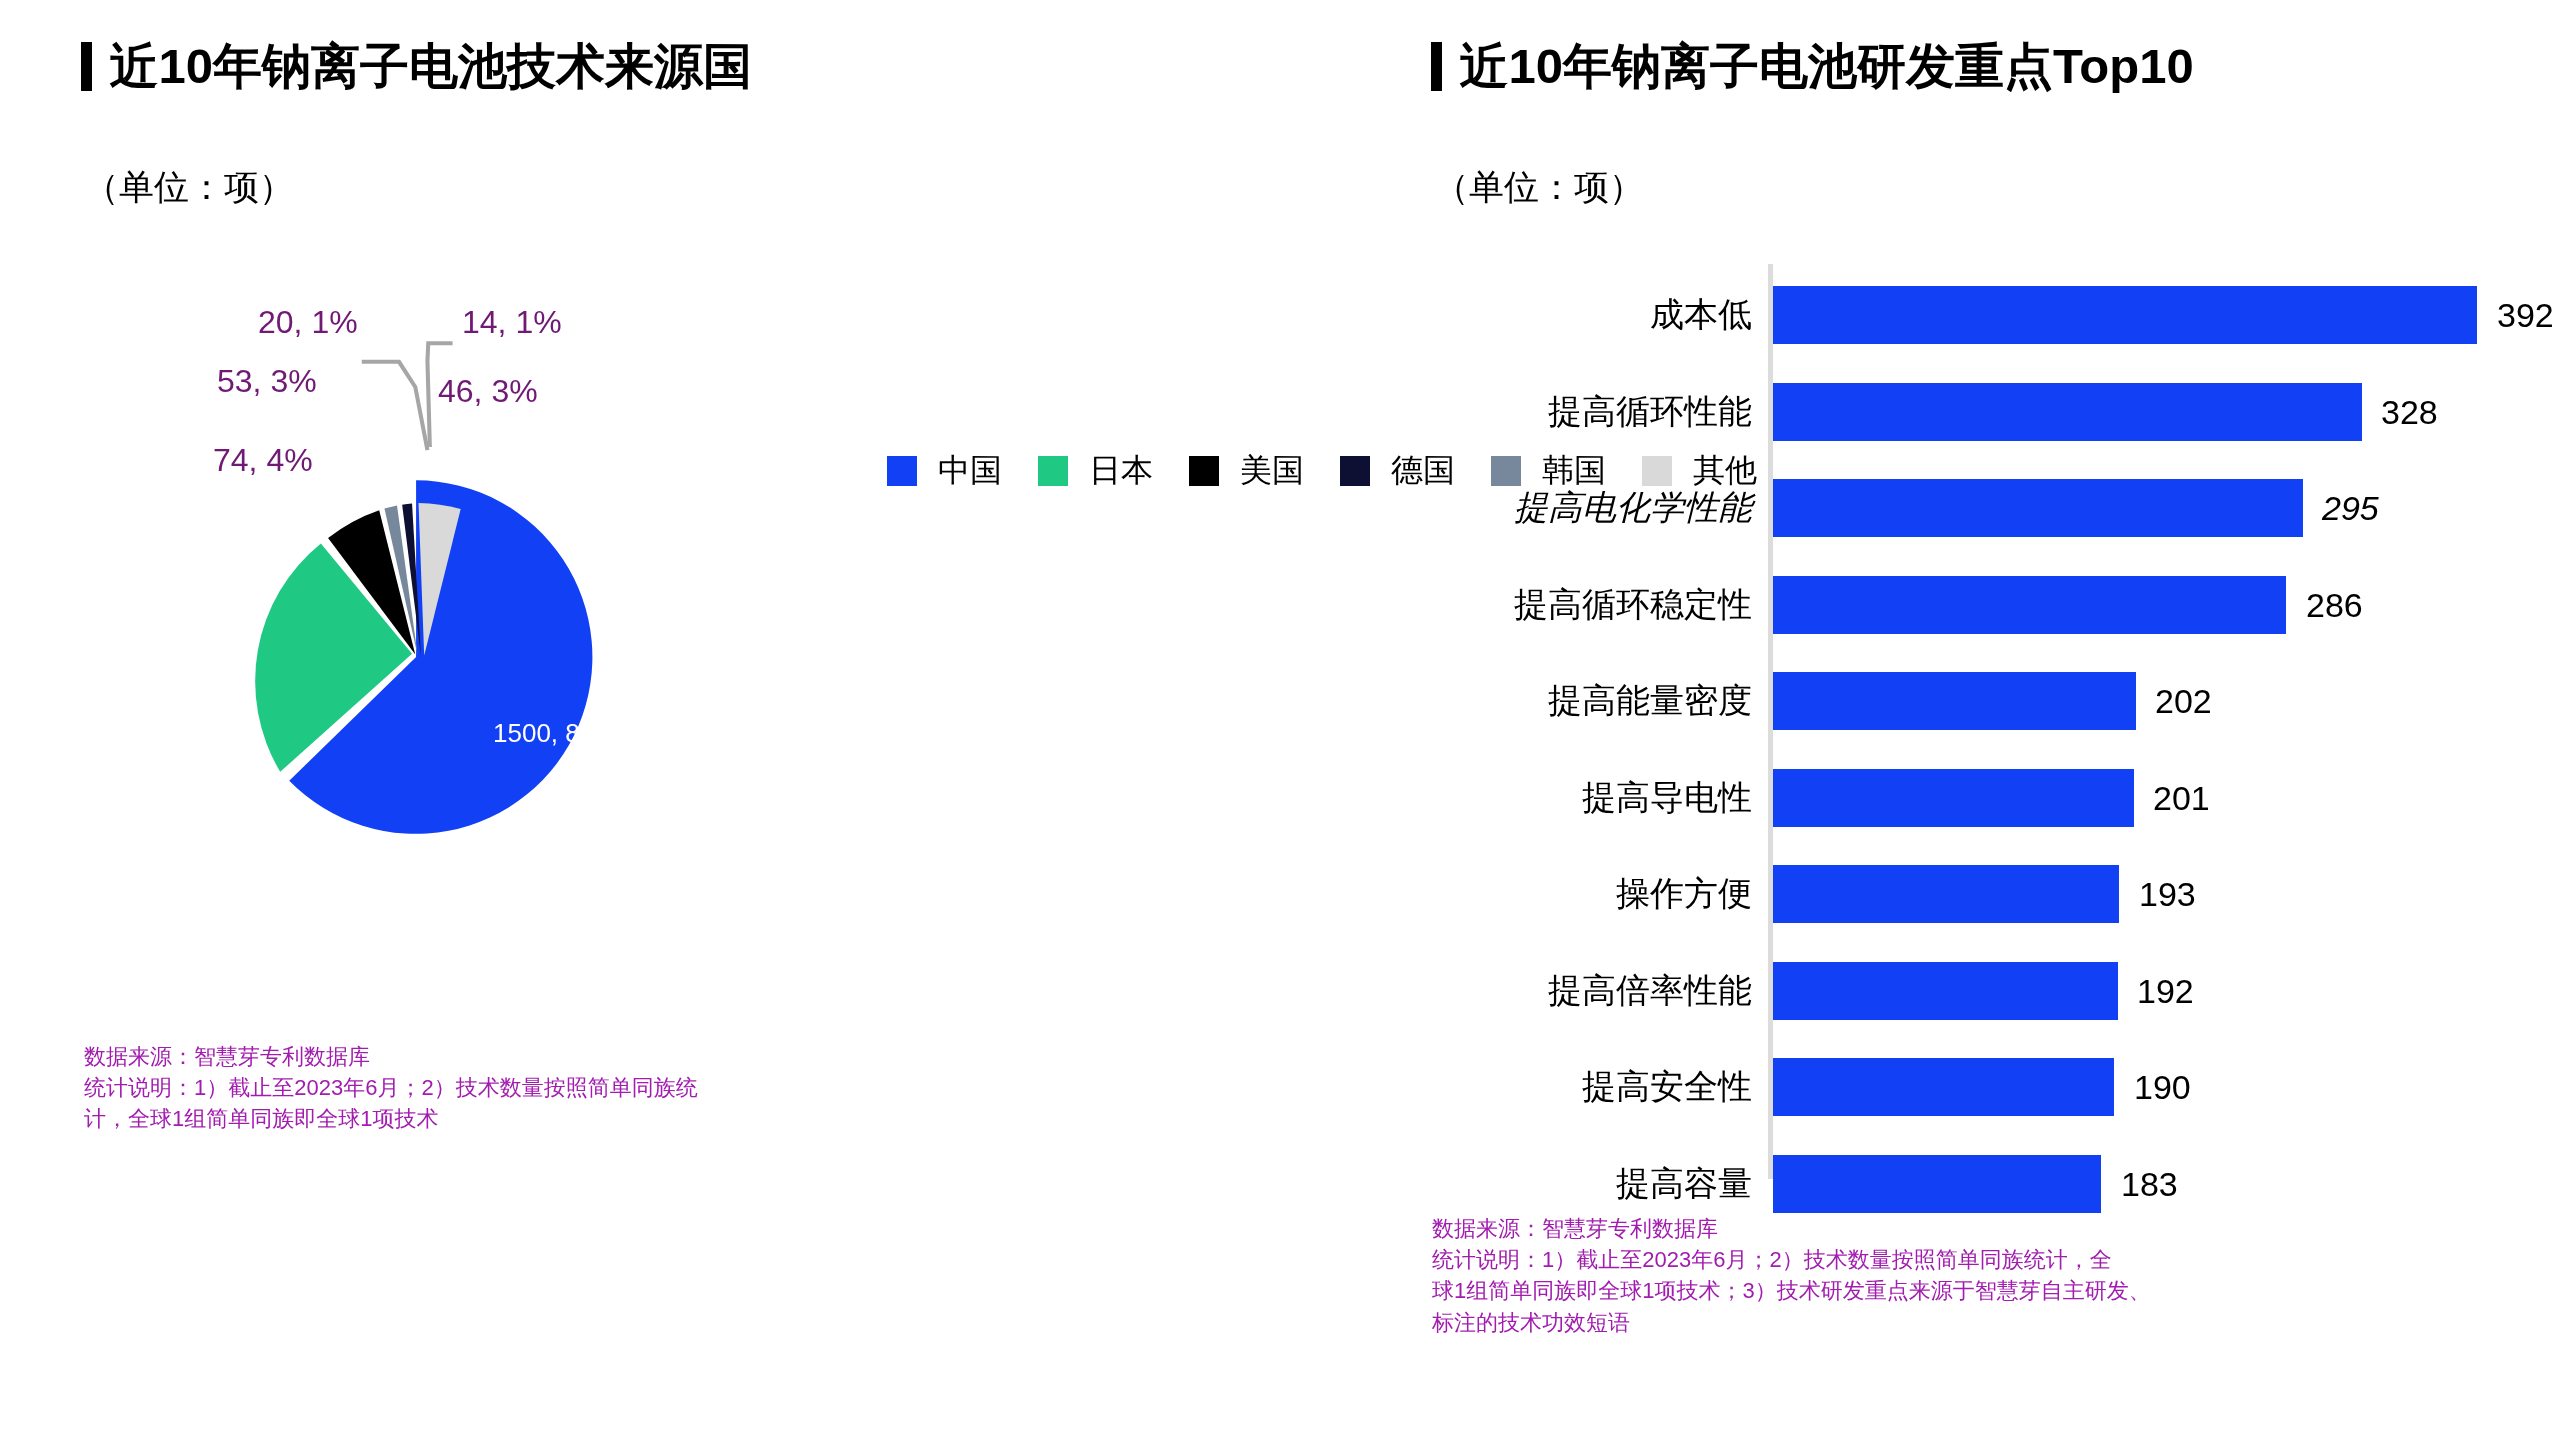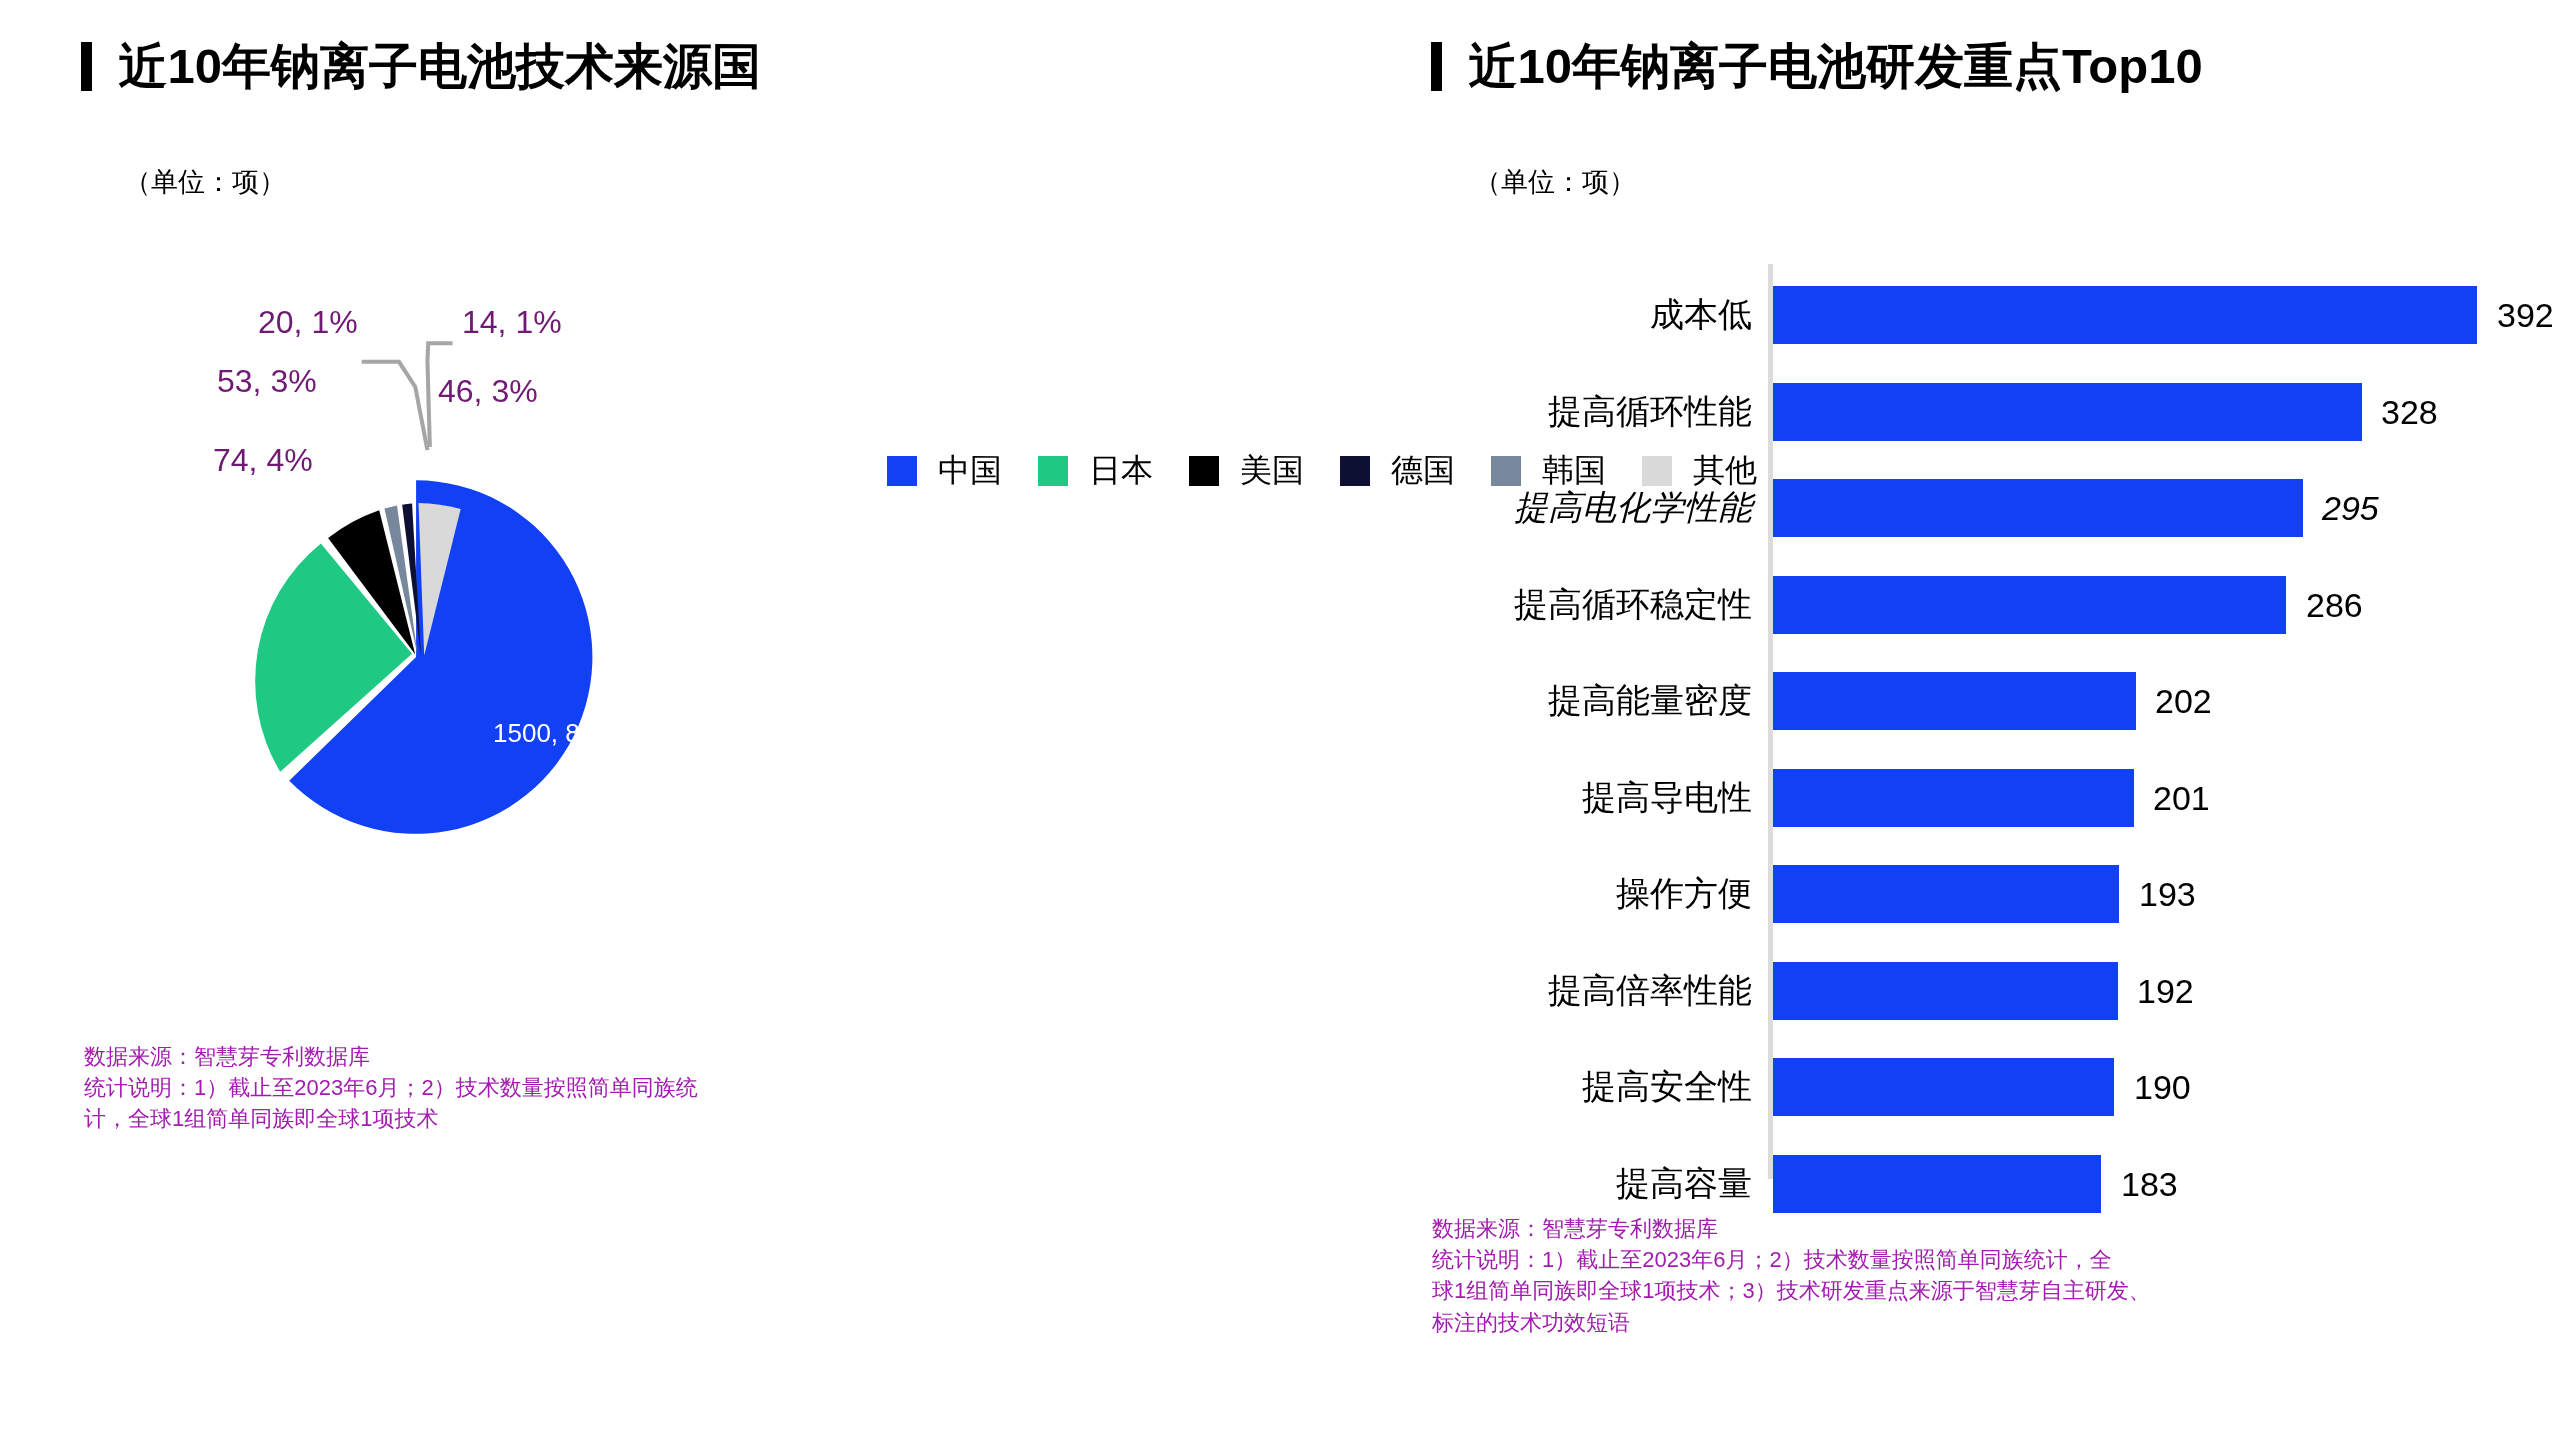--- a/index.html
+++ b/index.html
@@ -21,41 +21,40 @@
     height: 1439px;
   }
   .panel-left  { left: 0;      width: 1288px; }
   .panel-right { left: 1288px; width: 1288px; }
 
   
   .title-row {
     position: absolute;
     display: flex;
     align-items: center;
-    gap: 27px;
+    gap: 18px;
   }
   .title-bar {
     width: 10.5px;
     height: 49px;
     background: #000000;
     flex: 0 0 auto;
   }
   .title-text {
     font-size: 49px;
     font-weight: bold;
     letter-spacing: 0px;
     line-height: 1;
     white-space: nowrap;
   }
   .subtitle {
     position: absolute;
-    font-size: 27px;
-    color: #000000;
-    white-space: nowrap;
-    margin-left: 40px;
+    font-size: 35px;
+    color: #000000;
+    white-space: nowrap;
   }
 
   
   .pie-wrap {
     position: absolute;
     left: 0; top: 0;
     width: 1288px; height: 1439px;
     pointer-events: none;
   }
   .pie-svg { position: absolute; left: 0; top: 0; }

